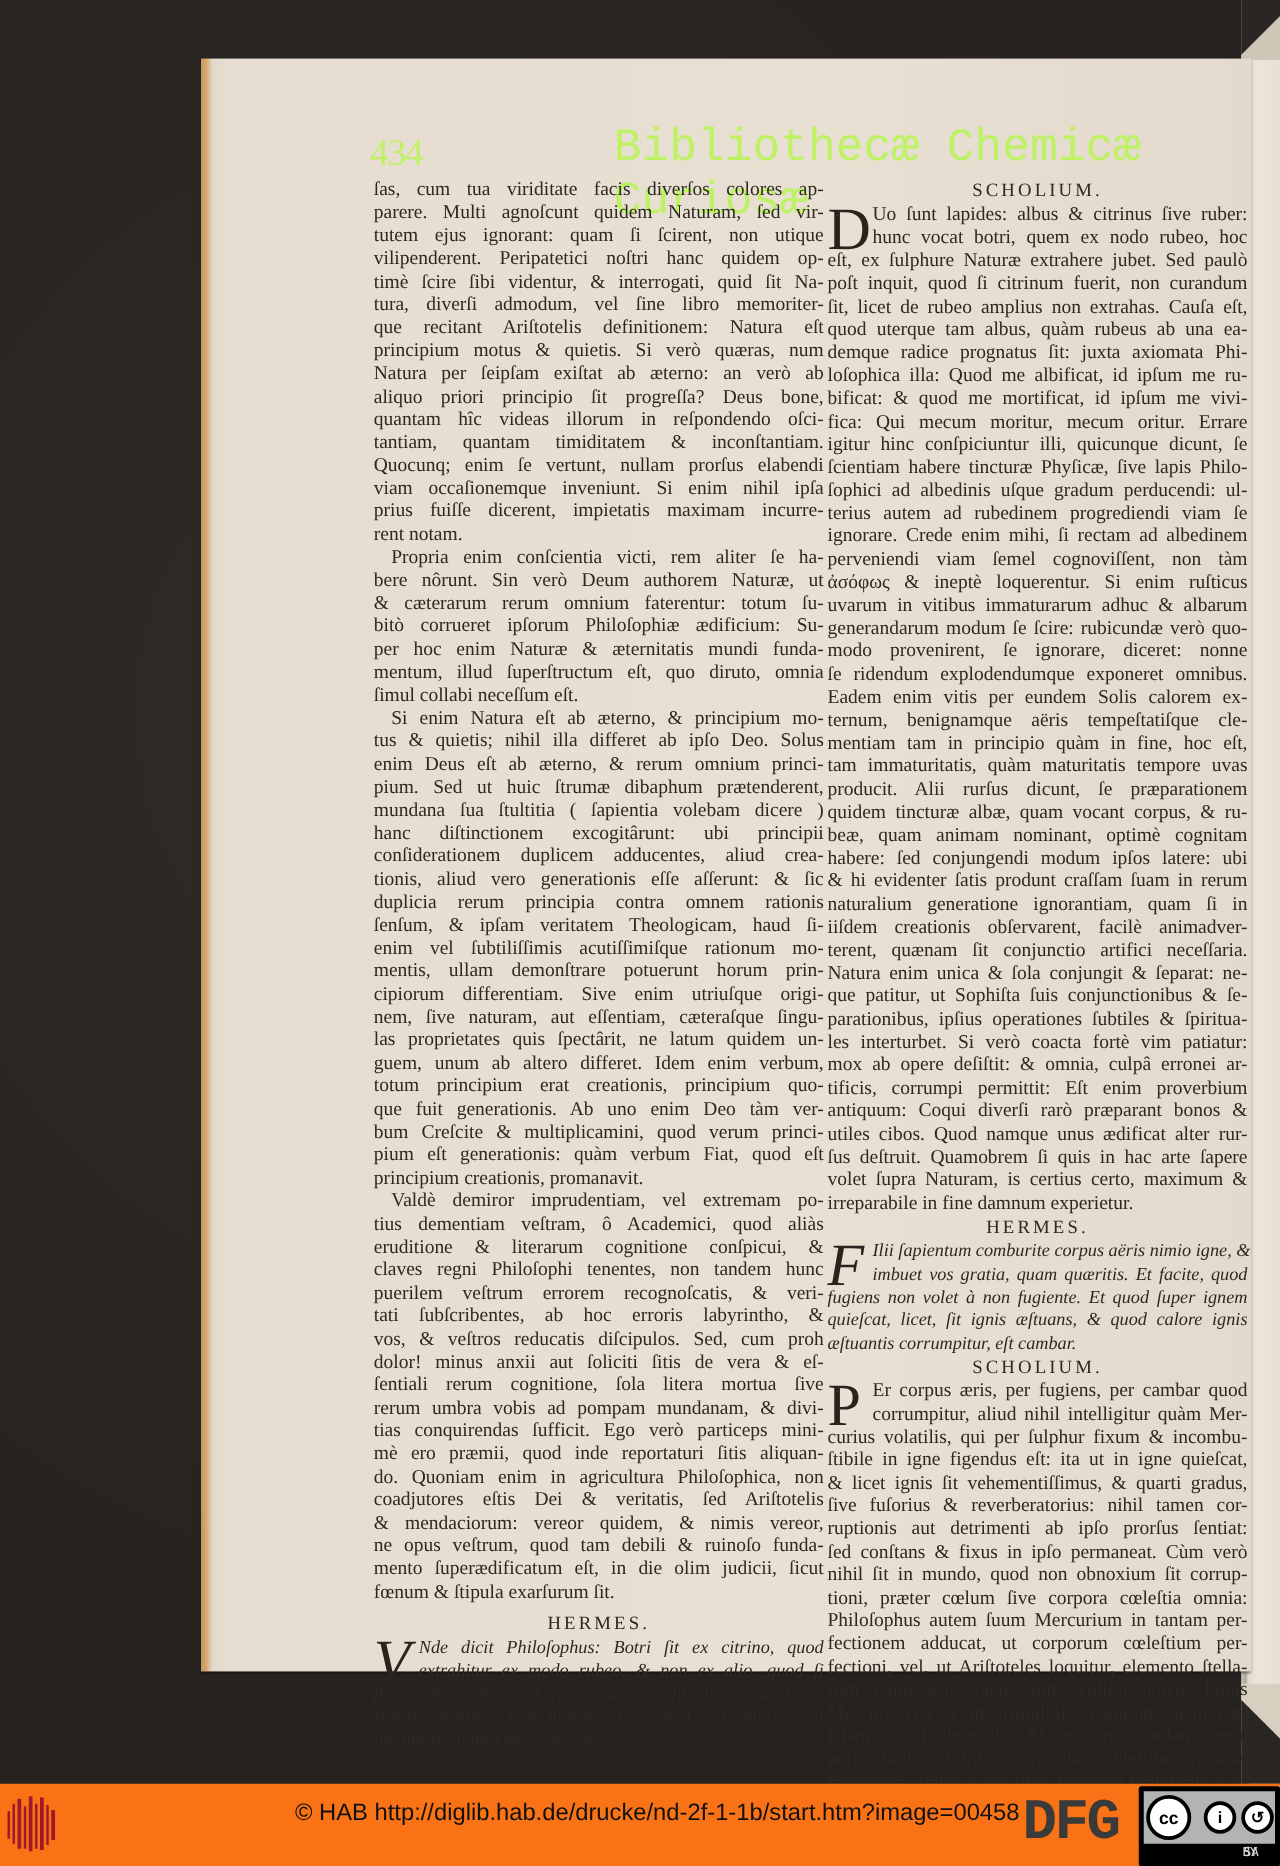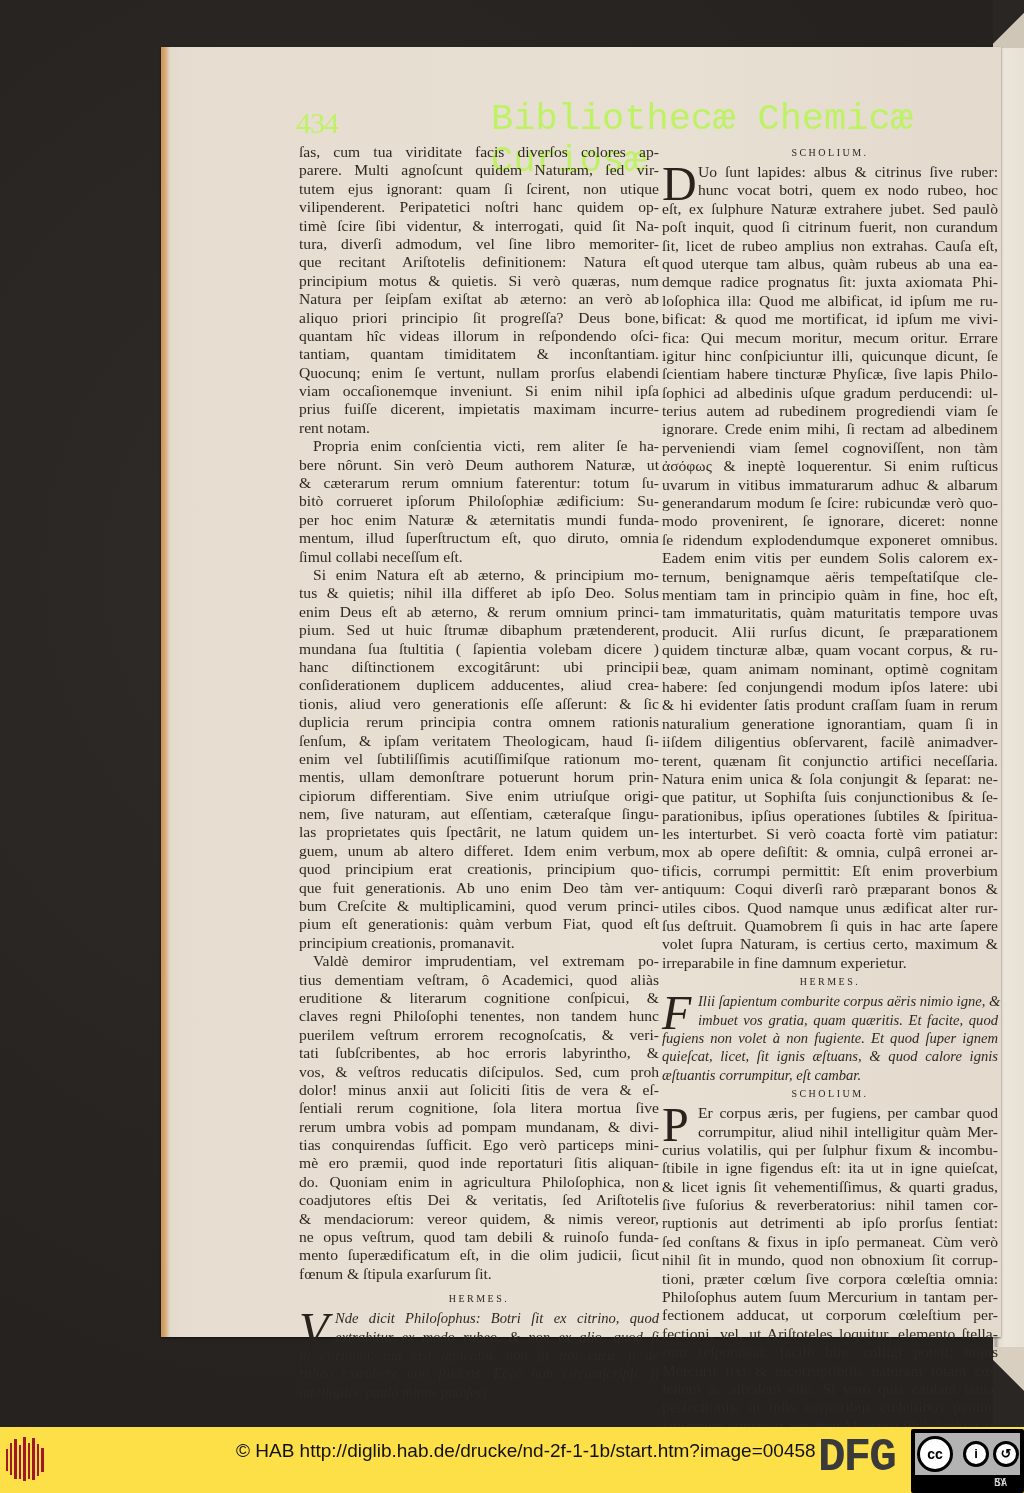--- a/index.html
+++ b/index.html
@@ -51,33 +51,33 @@
     font-size:15.6px; line-height:18.4px;
   }
   .col-left  { left:299px; top:143px; width:360px; }
   .col-right { left:662px; top:143px; width:336px; }
   .line { white-space:nowrap; text-align:justify; text-align-last:justify; display:block; height:18.4px; }
   .line.last { text-align-last:left; }
   .line.right { text-align:right; text-align-last:right; }
   .indent { padding-left:14px; }
   .heading {
     display:block; text-align:center; letter-spacing:2.5px;
-    font-size:10px; height:20px; line-height:20px;
+    font-size:15px; height:20px; line-height:20px;
   }
   .italic { font-style:italic; font-size:14.6px; }
   .dropcap-wrap { position:relative; }
   .dropcap {
     position:absolute; left:0; top:1px;
     font-size:48px; line-height:40px; font-family:"Liberation Serif", serif;
     color:#2a231d;
   }
   .cap-indent { padding-left:36px; }
   .footer-bar {
     position:absolute; left:0; top:1427px; width:1024px; height:66px;
-    background:#fde047;
+    background:#f97316;
   }
   .hab-logo { position:absolute; left:5px; top:8px; width:42px; height:48px; }
   .footer-credit {
     position:absolute; left:236px; top:13px;
     font-family:"Liberation Sans", sans-serif; font-size:19px; color:#111;
   }
   .dfg-logo {
     position:absolute; left:818px; top:5px;
     font-family:Liberation Mono, monospace; font-weight:bold;
     font-size:46px; letter-spacing:-2px; color:#3a3a3a; line-height:52px;
@@ -157,21 +157,21 @@
       <span class="line">conſiderationem duplicem adducentes, aliud crea-</span>
       <span class="line">tionis, aliud vero generationis eſſe aſſerunt: &amp; ſic</span>
       <span class="line">duplicia rerum principia contra omnem rationis</span>
       <span class="line">ſenſum, &amp; ipſam veritatem Theologicam, haud ſi-</span>
       <span class="line">enim vel ſubtiliſſimis acutiſſimiſque rationum mo-</span>
       <span class="line">mentis, ullam demonſtrare potuerunt horum prin-</span>
       <span class="line">cipiorum differentiam. Sive enim utriuſque origi-</span>
       <span class="line">nem, ſive naturam, aut eſſentiam, cæteraſque ſingu-</span>
       <span class="line">las proprietates quis ſpectârit, ne latum quidem un-</span>
       <span class="line">guem, unum ab altero differet. Idem enim verbum,</span>
-      <span class="line">quod principium erat creationis, principium quo-</span>
+      <span class="line">totum principium erat creationis, principium quo-</span>
       <span class="line">que fuit generationis. Ab uno enim Deo tàm ver-</span>
       <span class="line">bum Creſcite &amp; multiplicamini, quod verum princi-</span>
       <span class="line">pium eſt generationis: quàm verbum Fiat, quod eſt</span>
       <span class="line last">principium creationis, promanavit.</span>
     </div>
   <div id="lp4">
       <span class="line indent">Valdè demiror imprudentiam, vel extremam po-</span>
       <span class="line">tius dementiam veſtram, ô Academici, quod aliàs</span>
       <span class="line">eruditione &amp; literarum cognitione conſpicui, &amp;</span>
       <span class="line">claves regni Philoſophi tenentes, non tandem hunc</span>
@@ -232,21 +232,21 @@
         <span class="line">Eadem enim vitis per eundem Solis calorem ex-</span>
         <span class="line">ternum, benignamque aëris tempeſtatiſque cle-</span>
         <span class="line">mentiam tam in principio quàm in fine, hoc eſt,</span>
         <span class="line">tam immaturitatis, quàm maturitatis tempore uvas</span>
         <span class="line">producit. Alii rurſus dicunt, ſe præparationem</span>
         <span class="line">quidem tincturæ albæ, quam vocant corpus, &amp; ru-</span>
         <span class="line">beæ, quam animam nominant, optimè cognitam</span>
         <span class="line">habere: ſed conjungendi modum ipſos latere: ubi</span>
         <span class="line">&amp; hi evidenter ſatis produnt craſſam ſuam in rerum</span>
         <span class="line">naturalium generatione ignorantiam, quam ſi in</span>
-        <span class="line">iiſdem diligentius obſervarent, facilè animadver-</span>
+        <span class="line">iiſdem creationis obſervarent, facilè animadver-</span>
         <span class="line">terent, quænam ſit conjunctio artifici neceſſaria.</span>
         <span class="line">Natura enim unica &amp; ſola conjungit &amp; ſeparat: ne-</span>
         <span class="line">que patitur, ut Sophiſta ſuis conjunctionibus &amp; ſe-</span>
         <span class="line">parationibus, ipſius operationes ſubtiles &amp; ſpiritua-</span>
         <span class="line">les interturbet. Si verò coacta fortè vim patiatur:</span>
         <span class="line">mox ab opere deſiſtit: &amp; omnia, culpâ erronei ar-</span>
         <span class="line">tificis, corrumpi permittit: Eſt enim proverbium</span>
         <span class="line">antiquum: Coqui diverſi rarò præparant bonos &amp;</span>
         <span class="line">utiles cibos. Quod namque unus ædificat alter rur-</span>
         <span class="line">ſus deſtruit. Quamobrem ſi quis in hac arte ſapere</span>

